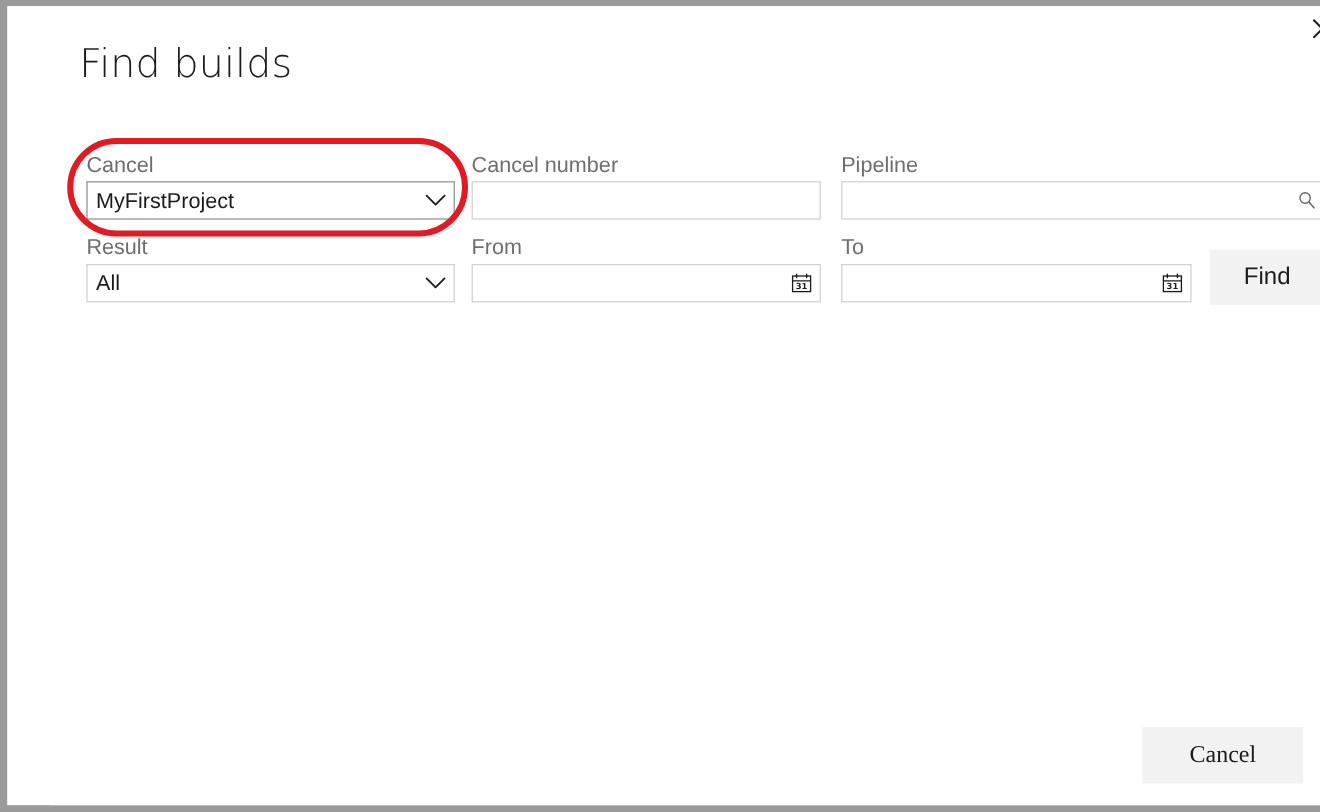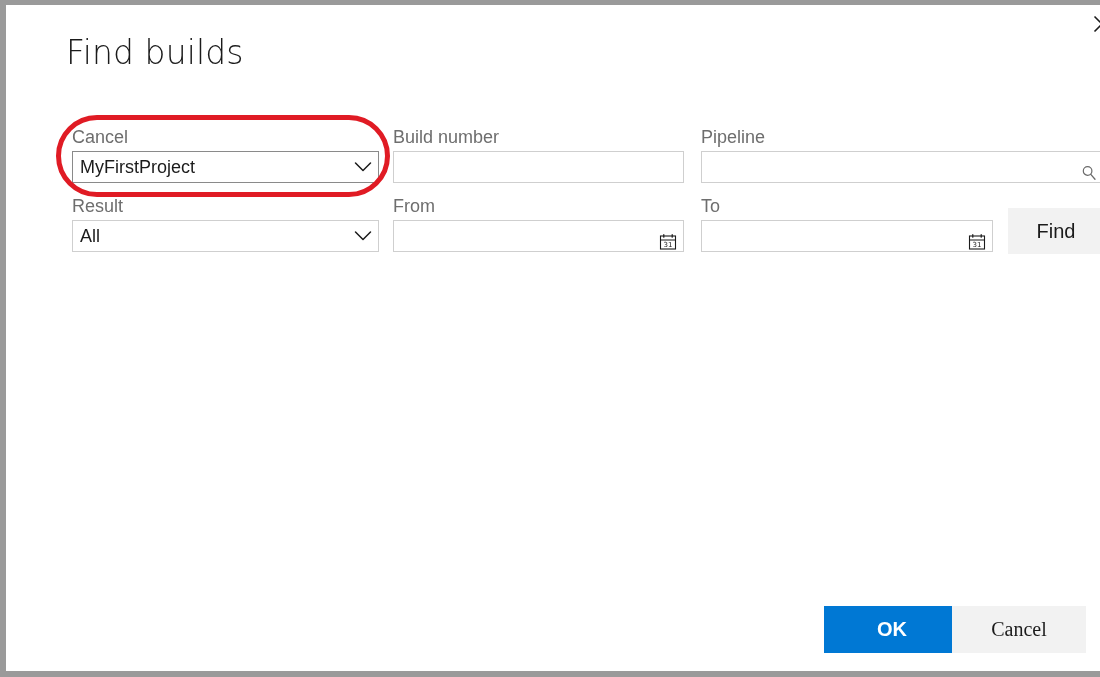--- a/index.html
+++ b/index.html
@@ -114,23 +114,24 @@
     height: 30px;
     display: flex;
     align-items: center;
     justify-content: center;
     flex: 0 0 auto;
   }
   .adorn-icon {
     width: 30px;
     height: 30px;
     display: flex;
-    align-items: flex-end;
+    align-items: center;
     justify-content: center;
     flex: 0 0 auto;
+    font-weight: bold;
   }
 
   
   .f-project   { left: 30px;  top: 121px; width: 307px; }
   .f-result    { left: 30px;  top: 190px; width: 307px; }
   .f-buildnum  { left: 351px; top: 121px; width: 291px; }
   .f-from      { left: 351px; top: 190px; width: 291px; }
   .f-pipeline  { left: 659px; top: 121px; width: 404px; }
   .f-to        { left: 659px; top: 190px; width: 292px; }
 
@@ -220,21 +221,21 @@
           <span class="field-value">MyFirstProject</span>
           <span class="chevron">
             <svg width="18" height="12" viewBox="0 0 18 12" aria-hidden="true">
               <path d="M1.5 2 L9 9.5 L16.5 2" stroke="#1b1b1b" stroke-width="1.5" fill="none" stroke-linecap="round" stroke-linejoin="round"></path>
             </svg>
           </span>
         </div>
       </div>
 
       <div class="field f-buildnum">
-        <div class="field-label">Build number</div>
+        <div class="field-label">Cancel number</div>
         <div class="field-control">
           <span class="field-value empty"></span>
         </div>
       </div>
 
       <div class="field f-result">
         <div class="field-label">Result</div>
         <div class="field-control">
           <span class="field-value">All</span>
           <span class="chevron">
@@ -288,18 +289,17 @@
         </div>
       </div>
 
       <button class="find-btn">Find</button>
 
       <div class="highlight-oval"></div>
 
     </div>
 
     <div class="footer">
-      <button class="btn btn-ok">OK</button>
       <button class="btn btn-cancel">Cancel</button>
     </div>
 
   </div>
 </div>
 
 </body></html>

